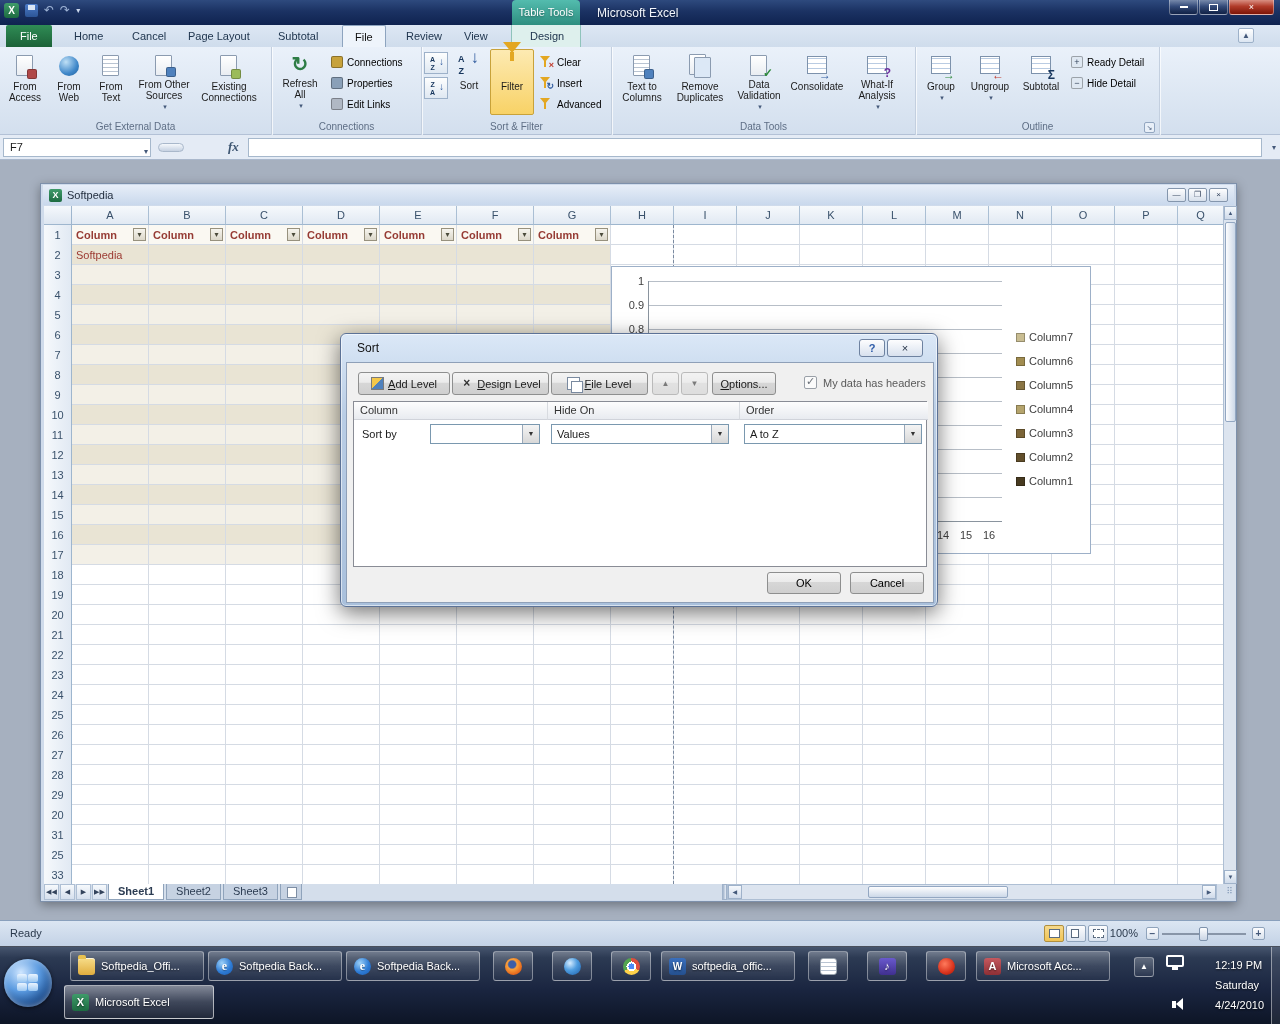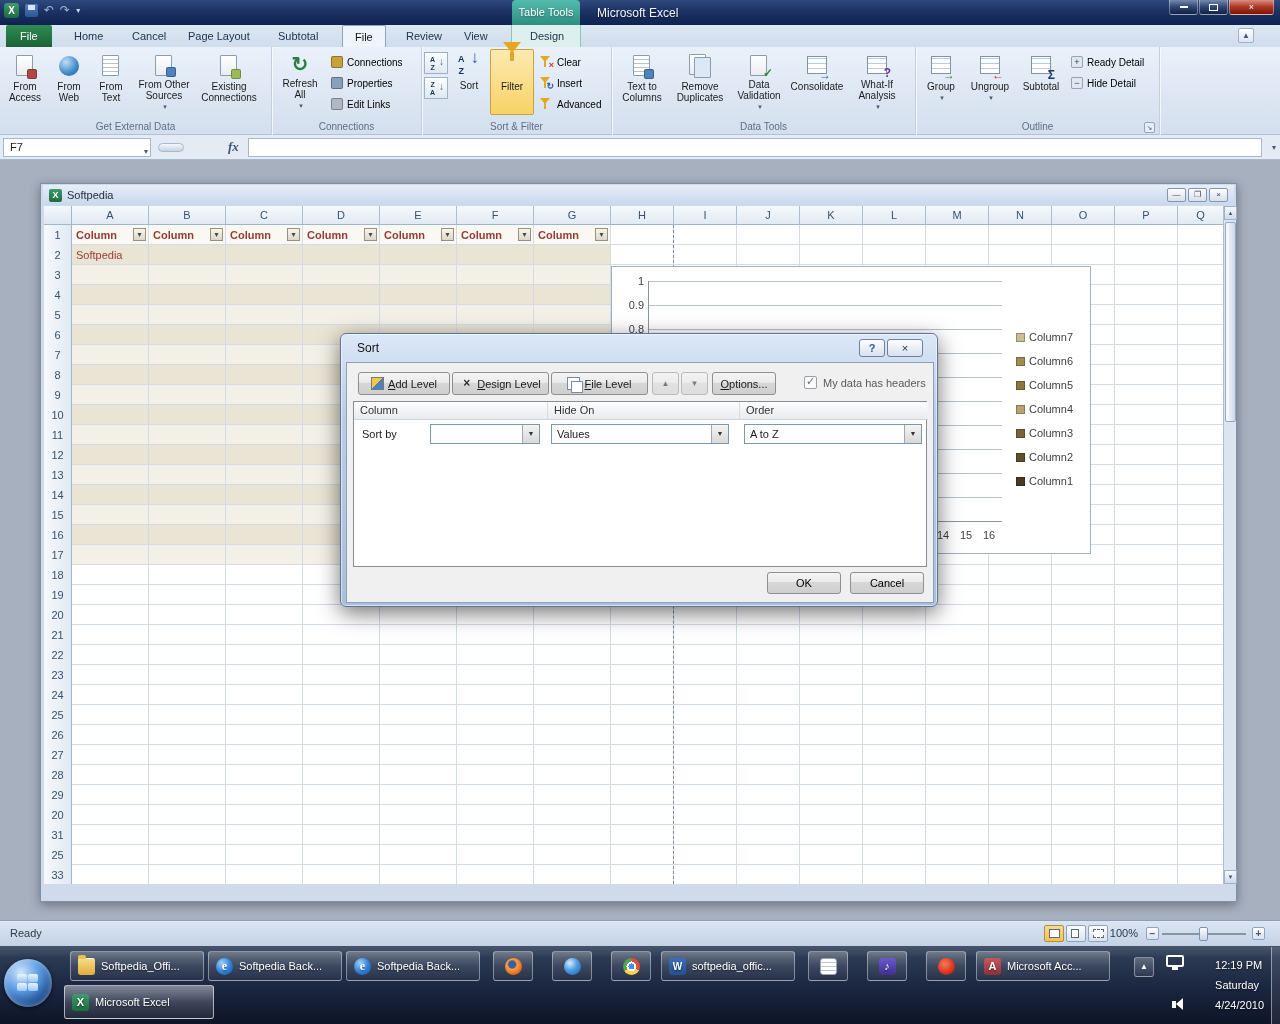--- a/index.html
+++ b/index.html
@@ -1094,20 +1094,37 @@
           <span class="litem" style="top:208px"><i style="background:#473a20"></i>Column1</span>
         </div>
     </div>
 
     <div class="vscroll">
       <div class="arr" style="top:0">▲</div>
       <div class="thumb"></div>
       <div class="arr" style="bottom:0">▼</div>
     </div>
 
+    <div class="tabstrip">
+      <div class="tnav">◀◀</div>
+      <div class="tnav">◀</div>
+      <div class="tnav">▶</div>
+      <div class="tnav">▶▶</div>
+      <div class="stab on">Sheet1</div>
+      <div class="stab">Sheet2</div>
+      <div class="stab">Sheet3</div>
+      <div class="ins-tab"></div>
+      <div class="hsplit"></div>
+      <div class="hscroll">
+        <div class="arr" style="left:0">◀</div>
+        <div class="thumb"></div>
+        <div class="arr" style="right:0">▶</div>
+      </div>
+      <div class="grip"></div>
+    </div>
   </div>
 
   <div class="dlg">
     <div class="dlg-title">Sort</div>
     <div class="dlg-help">?</div>
     <div class="dlg-close">×</div>
     <div class="dlg-client"></div>
 
     <button class="dbtn" style="left:17px;top:38px;width:92px">
       <span class="dlg-ic addlv"></span>

